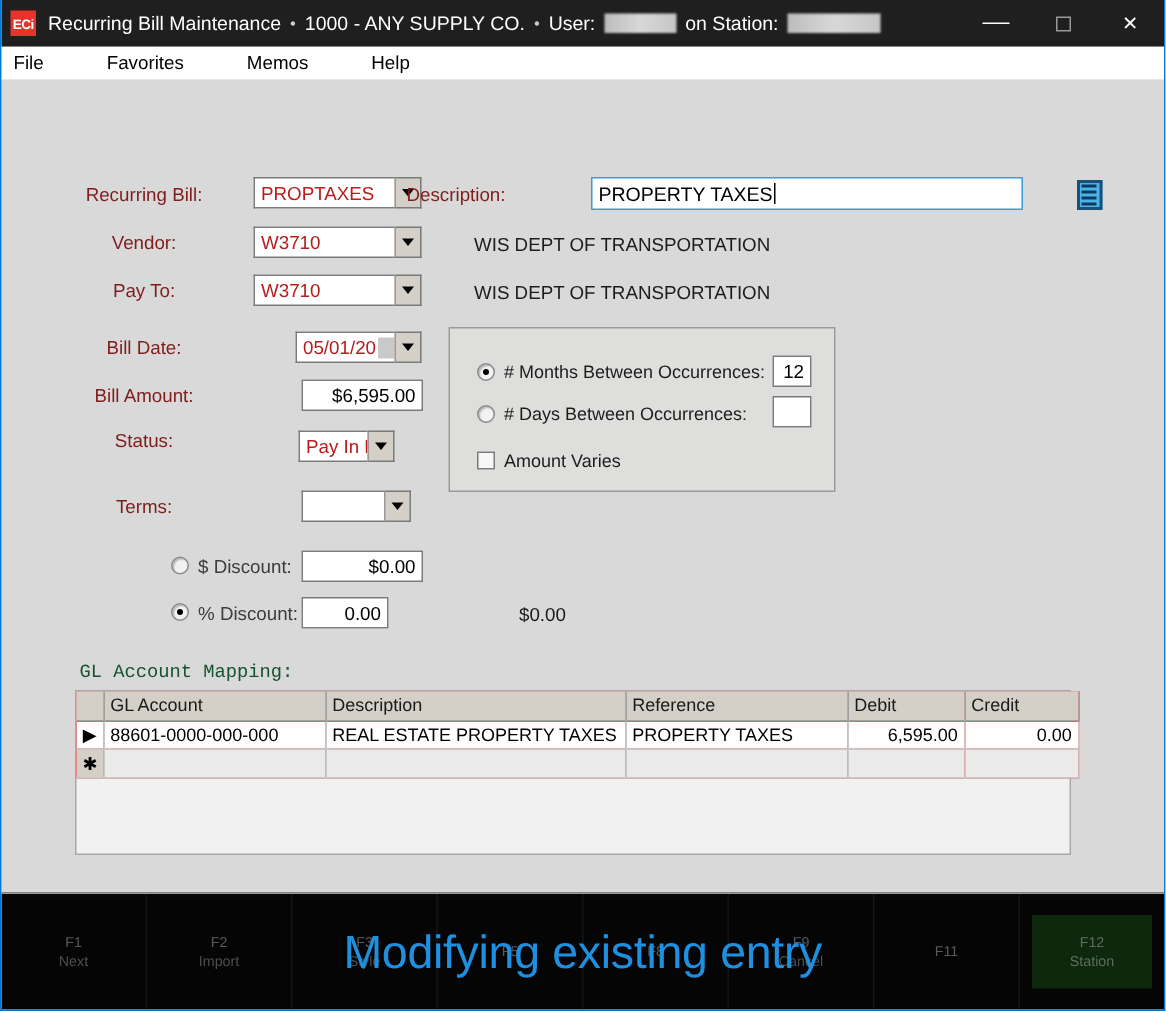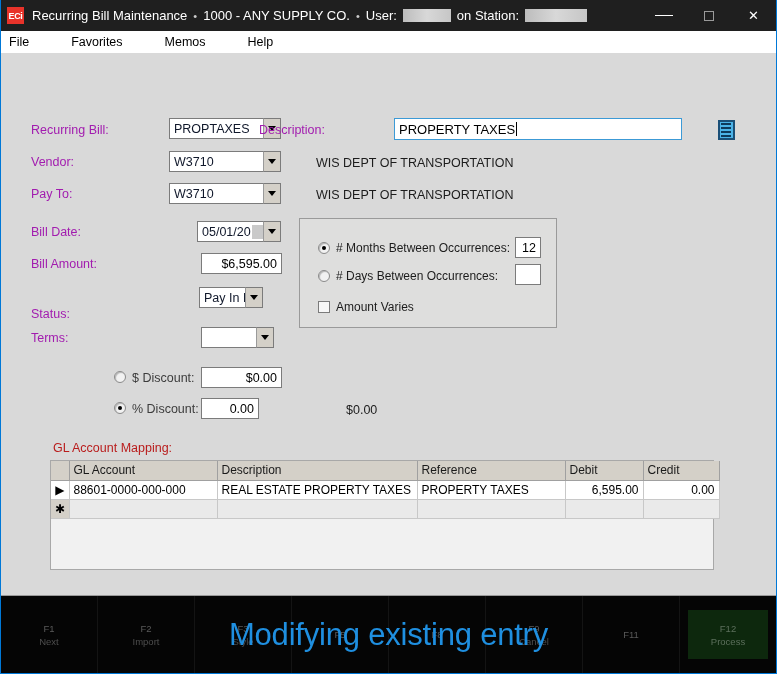--- a/index.html
+++ b/index.html
@@ -93,22 +93,22 @@
   
   .client {
     position: relative;
     height: 543px;
     background: #d9d9d9;
   }
 
   .lbl {
     position: absolute;
     font-size: 12.5px;
-    color: #a21caf;
-    text-align: left;
+    color: #7f1d1d;
+    text-align: center;
     white-space: nowrap;
   }
   .lbl-dark {
     position: absolute;
     font-size: 12.5px;
     color: #1c1c1c;
     white-space: nowrap;
   }
 
   
@@ -132,21 +132,21 @@
   }
   .combo .cbox {
     flex: 1 1 auto;
     background: #ffffff;
     border: 1px solid #7b7b7b;
     border-right: none;
     font-size: 12.5px;
     display: flex;
     align-items: center;
     padding-left: 4px;
-    color: #0f172a;
+    color: #b91c1c;
     overflow: hidden;
     white-space: nowrap;
   }
   .combo .cbtn {
     width: 18px;
     background: #d4d0c8;
     border: 1px solid #7b7b7b;
     border-left: 1px solid #9a9a9a;
     display: flex; align-items: center; justify-content: center;
     flex: 0 0 18px;
@@ -411,21 +411,21 @@
           <span class="date-mask"></span>
       </div>
       <div class="cbtn">
           <span class="caret"></span>
         </div>
     </div>
 
     <div class="lbl" style="left:30px; top:204px; width:130px;">Bill Amount:</div>
     <div class="field num" style="left:200px; top:200px; width:81px;">$6,595.00</div>
 
-    <div class="lbl" style="left:30px; top:254px; width:130px;">Status:</div>
+    <div class="lbl" style="left:30px; top:234px; width:130px;">Status:</div>
     <div class="combo" style="left:198px; top:234px; width:64px;">
       <div class="cbox">Pay In Full</div>
       <div class="cbtn">
           <span class="caret"></span>
         </div>
     </div>
 
     <div class="lbl" style="left:30px; top:278px; width:130px;">Terms:</div>
     <div class="combo" style="left:200px; top:274px; width:73px;">
       <div class="cbox"></div>
@@ -463,21 +463,21 @@
       <div class="field num" style="left:215px; top:18px; width:26px;">12</div>
 
       <div class="radio" style="left:18px; top:51px;"></div>
       <div class="lbl-dark" style="left:36px; top:50px; font-size:12px;"># Days Between Occurrences:</div>
       <div class="field num" style="left:215px; top:45px; width:26px;"></div>
 
       <div class="checkbox" style="left:18px; top:82px;"></div>
       <div class="lbl-dark" style="left:36px; top:81px; font-size:12px;">Amount Varies</div>
     </div>
 
-    <div class="lbl-dark" style="left:52px; top:388px; color:#b91c1c;">GL Account Mapping:</div>
+    <div class="lbl-dark" style="left:52px; top:388px; color:#14532d;font-family:Liberation Mono, monospace;">GL Account Mapping:</div>
 
     <div class="grid-panel" style="left:49px; top:407px; width:664px; height:110px;">
       <table class="grid" style="width:640px;">
         <colgroup>
           <col style="width:18px">
           <col style="width:148px">
           <col style="width:200px">
           <col style="width:148px">
           <col style="width:78px">
           <col style="width:76px">
@@ -540,20 +540,20 @@
         <span class="fk-num">F9</span>
         <span class="fk-lab">Cancel</span>
       </div>
       <div class="fk">
         <span class="fk-num">F11</span>
         <span class="fk-lab"></span>
       </div>
       <div class="fk process">
         <span class="inner">
           <span class="fk-num">F12</span>
-          <span class="fk-lab">Process</span>
+          <span class="fk-lab">Station</span>
         </span>
       </div>
     </div>
     <div class="overlay-msg">Modifying existing entry</div>
   </div>
 
 </div>
 
 </body></html>

